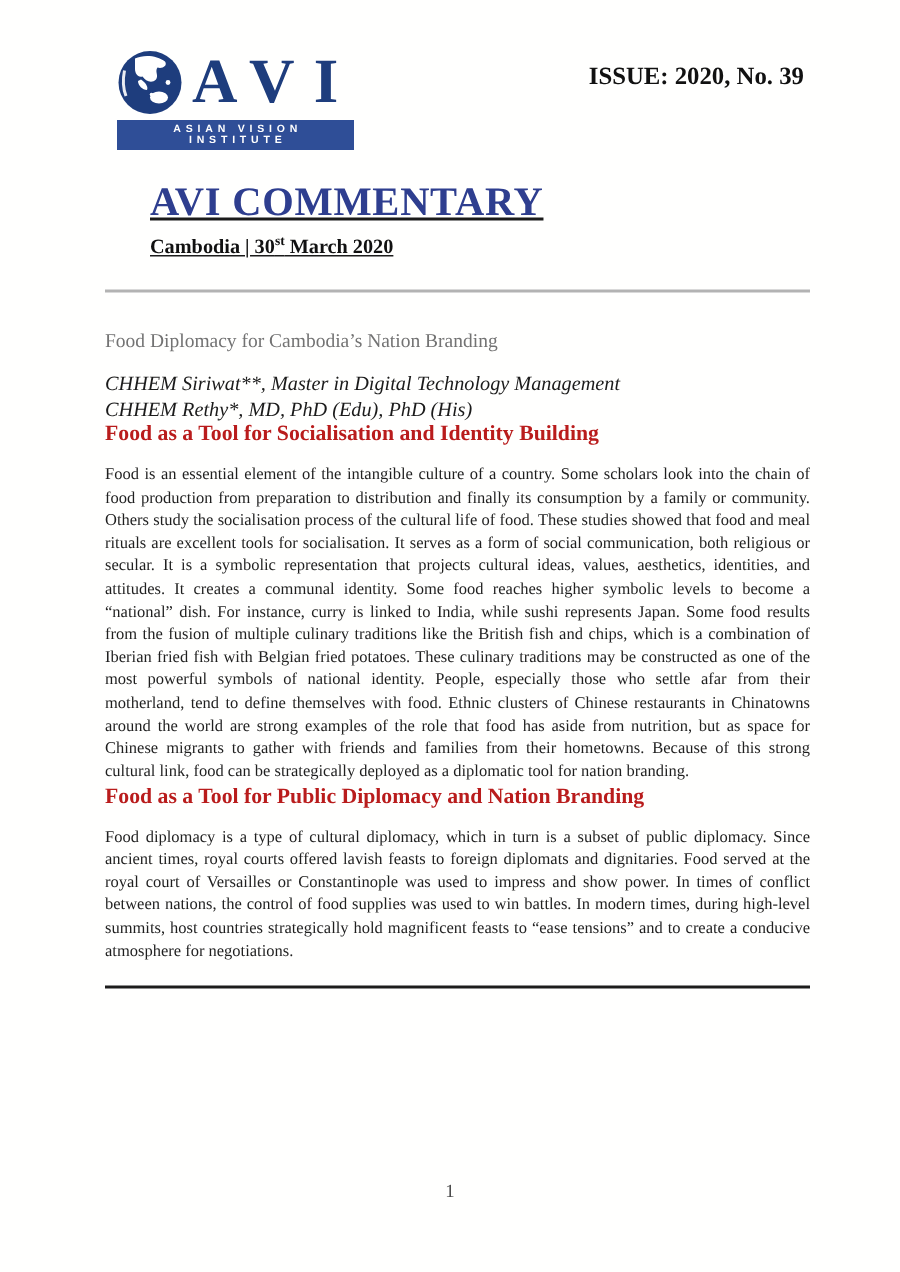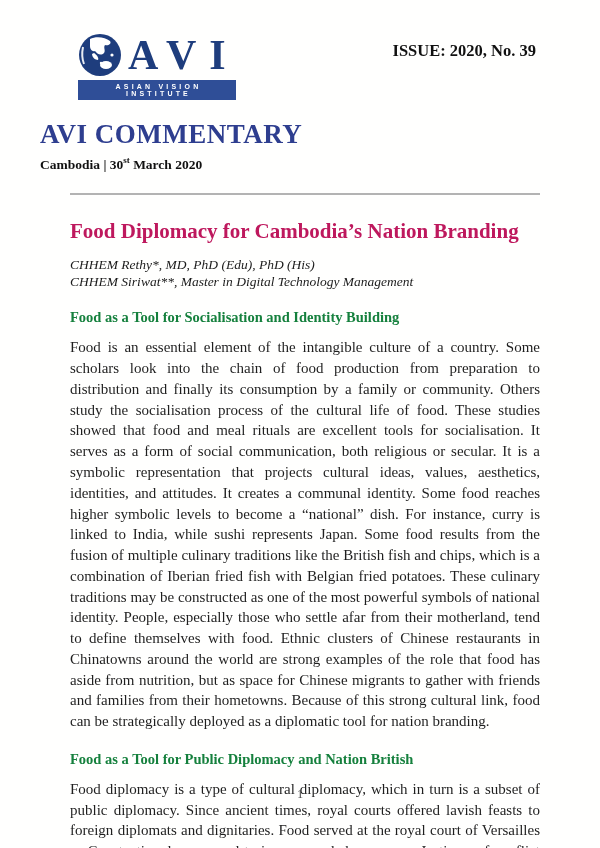--- a/index.html
+++ b/index.html
@@ -45,21 +45,21 @@
   }
   .issue-label {
     margin-top: 8px;
     font-weight: bold;
     font-size: 16.5px;
     color: #111111;
     white-space: nowrap;
   }
 
   
-  .masthead { padding: 20px 60px 0 40px; }
+  .masthead { padding: 20px 60px 0 100px; text-decoration: underline; }
   .masthead-title {
     color: #2e3e8f;
     font-weight: bold;
     font-size: 27px;
     letter-spacing: 0.5px;
     line-height: 1.05;
   }
   .dateline {
     margin-top: 7px;
     font-weight: bold;
@@ -70,40 +70,39 @@
   .rule-gray {
     margin: 20px 60px 0 70px;
     height: 2px;
     background: #b3b3b3;
     border: none;
   }
 
   
   .article { padding: 24px 60px 0 70px; }
   .article-title {
-    font-weight: bold;
-    font-size: 21px;
-    color: #be185d;
+    font-weight: normal;
+    font-size: 13px;
+    color: #737373;
   }
   .authors {
     margin-top: 12px;
     font-style: italic;
     font-size: 13.5px;
     line-height: 1.28;
     color: #1b1b1b;
   }
   .section-heading {
-    margin-top: 19px;
     font-weight: bold;
     font-size: 14.5px;
-    color: #15803d;
+    color: #b91c1c;
   }
   .body-para {
     margin-top: 11px;
-    font-size: 15px;
+    font-size: 11px;
     line-height: 1.385;
     text-align: justify;
     color: #1f1f1f;
   }
 
   
   .rule-footnote {
     margin: 15px 60px 0 70px;
     height: 2px;
     background: #1c1c1c;
@@ -149,28 +148,28 @@
   <div class="masthead">
     <div class="masthead-title">AVI COMMENTARY</div>
     <div class="dateline"><span>Cambodia | 30</span><sup>st</sup><span> March 2020</span></div>
   </div>
   <hr class="rule-gray">
 
   <div class="article">
     <h1 class="article-title">Food Diplomacy for Cambodia’s Nation Branding</h1>
 
     <div class="authors">
+      <div>CHHEM Siriwat**, Master in Digital Technology Management</div>
       <div>CHHEM Rethy*, MD, PhD (Edu), PhD (His)</div>
-      <div>CHHEM Siriwat**, Master in Digital Technology Management</div>
     </div>
 
     <h2 class="section-heading">Food as a Tool for Socialisation and Identity Building</h2>
     <p class="body-para">Food is an essential element of the intangible culture of a country. Some scholars look into the chain of food production from preparation to distribution and finally its consumption by a family or community. Others study the socialisation process of the cultural life of food. These studies showed that food and meal rituals are excellent tools for socialisation. It serves as a form of social communication, both religious or secular. It is a symbolic representation that projects cultural ideas, values, aesthetics, identities, and attitudes. It creates a communal identity. Some food reaches higher symbolic levels to become a “national” dish. For instance, curry is linked to India, while sushi represents Japan. Some food results from the fusion of multiple culinary traditions like the British fish and chips, which is a combination of Iberian fried fish with Belgian fried potatoes. These culinary traditions may be constructed as one of the most powerful symbols of national identity. People, especially those who settle afar from their motherland, tend to define themselves with food. Ethnic clusters of Chinese restaurants in Chinatowns around the world are strong examples of the role that food has aside from nutrition, but as space for Chinese migrants to gather with friends and families from their hometowns. Because of this strong cultural link, food can be strategically deployed as a diplomatic tool for nation branding.</p>
 
-    <h2 class="section-heading">Food as a Tool for Public Diplomacy and Nation British</h2>
+    <h2 class="section-heading">Food as a Tool for Public Diplomacy and Nation Branding</h2>
     <p class="body-para">Food diplomacy is a type of cultural diplomacy, which in turn is a subset of public diplomacy. Since ancient times, royal courts offered lavish feasts to foreign diplomats and dignitaries. Food served at the royal court of Versailles or Constantinople was used to impress and show power. In times of conflict between nations, the control of food supplies was used to win battles. In modern times, during high-level summits, host countries strategically hold magnificent feasts to “ease tensions” and to create a conducive atmosphere for negotiations.</p>
   </div>
 
   <hr class="rule-footnote">
   <div class="footnotes">
     
     
   </div>
 
   <div class="page-number">1</div>

